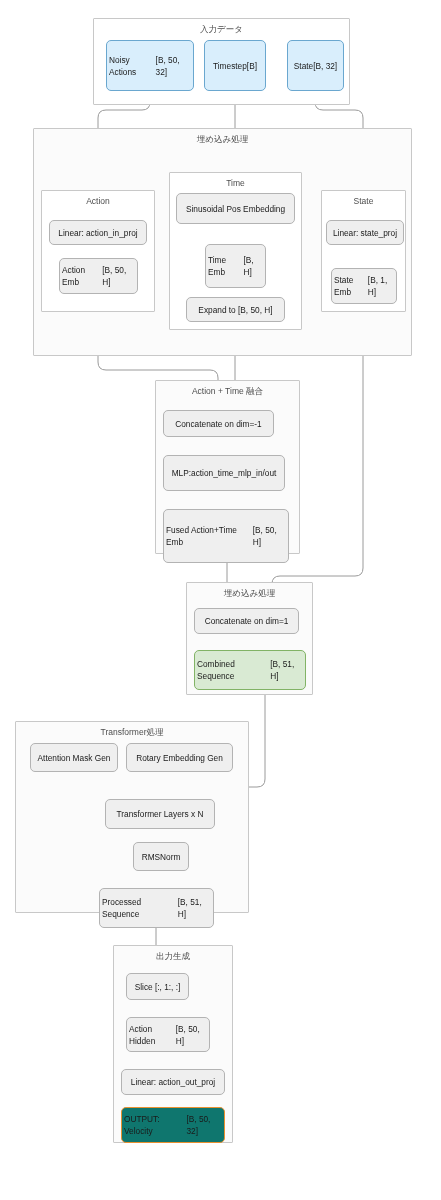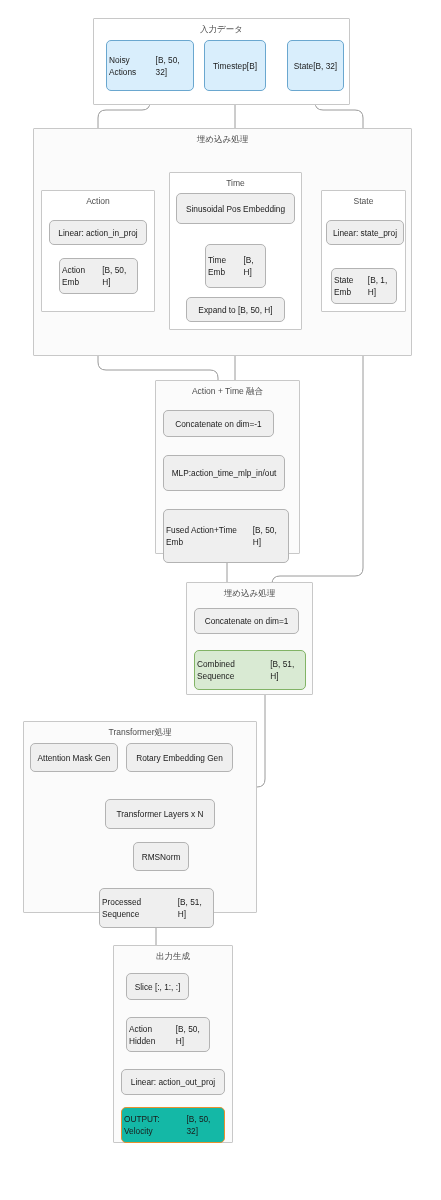--- a/index.html
+++ b/index.html
@@ -53,21 +53,21 @@
     text-align:left;
     color:#1a1a1a;
     font-size:8.3px;
     line-height:12px;
     z-index:3;
     padding:1px 2px;
   }
   .node .l2{display:block;}
   .node.blue{background:#d9eefc;border-color:#6aa7cf;}
   .node.green{background:#d9ead3;border-color:#82b366;}
-  .node.orange{background:#14b8a6;border-color:#e8902f;}
+  .node.orange{background:#0f766e;border-color:#e8902f;}
 </style>
 </head>
 <body>
 
 <div id="canvas">
 
   <svg id="wires" viewBox="0 0 441 1200">
     <defs>
       <marker id="ah" markerWidth="7" markerHeight="7" refX="5.2" refY="2.6" orient="auto" markerUnits="userSpaceOnUse">
         <path d="M0,0 L5.4,2.6 L0,5.2 z" fill="#8c8c8c"></path>
@@ -206,21 +206,21 @@
     <div class="grp-title">埋め込み処理</div>
   </div>
   <div class="node" style="left:194px;top:608px;width:105px;height:26px;">
     <span>Concatenate on dim=1</span>
   </div>
   <div class="node green" style="left:194px;top:650px;width:112px;height:40px;">
     <span>Combined Sequence</span>
     <span class="l2">[B, 51, H]</span>
   </div>
 
-  <div class="grp" style="left:23px;top:721px;width:234px;height:192px;">
+  <div class="grp" style="left:15px;top:721px;width:234px;height:192px;">
     <div class="grp-title">Transformer処理</div>
   </div>
   <div class="node" style="left:30px;top:743px;width:88px;height:29px;">
     <span>Attention Mask Gen</span>
   </div>
   <div class="node" style="left:126px;top:743px;width:107px;height:29px;">
     <span>Rotary Embedding Gen</span>
   </div>
   <div class="node" style="left:105px;top:799px;width:110px;height:30px;">
     <span>Transformer Layers x N</span>

